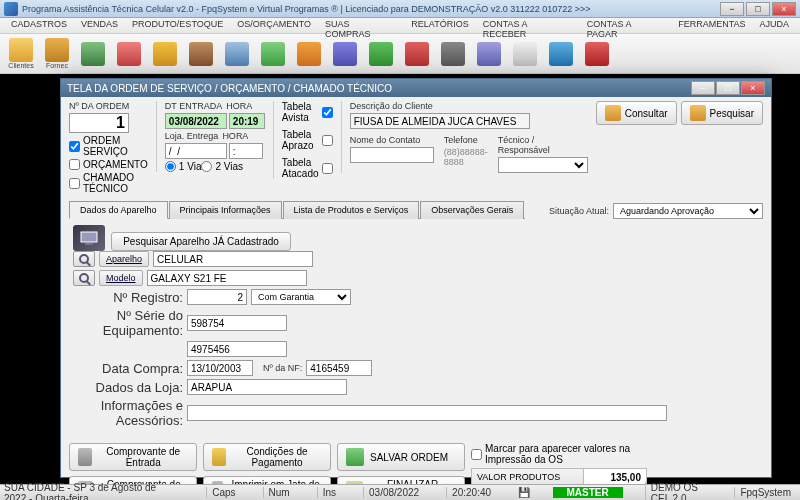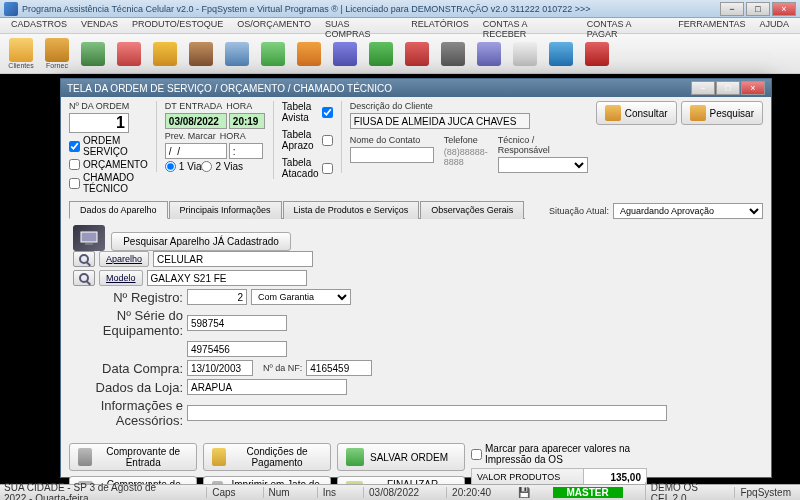--- a/index.html
+++ b/index.html
@@ -176,21 +176,21 @@
           <div class="field-group section-vert">
             <div style="display:flex;gap:4px">
                 <span class="lbl">DT ENTRADA</span>
                 <span class="lbl">HORA</span>
               </div>
             <div style="display:flex;gap:2px">
               <input class="inp" style="width: 62px; background: rgb(192, 240, 192); font-weight: bold;" value="03/08/2022">
               <input class="inp" style="width: 36px; background: rgb(192, 240, 192); font-weight: bold;" value="20:19">
             </div>
             <div style="display:flex;gap:4px">
-                <span class="lbl">Prev. Marcar</span>
+                <span class="lbl">Loja. Entrega</span>
                 <span class="lbl">HORA</span>
               </div>
             <div style="display:flex;gap:2px">
               <input class="inp" style="width: 62px;" value="/  /">
               <input class="inp" style="width: 34px;" value=":">
             </div>
             <div style="display:flex;gap:0">
               <label class="chk-row">
                   <input type="radio" class="rad" checked="" style="">
                   <span>1 Via</span>

